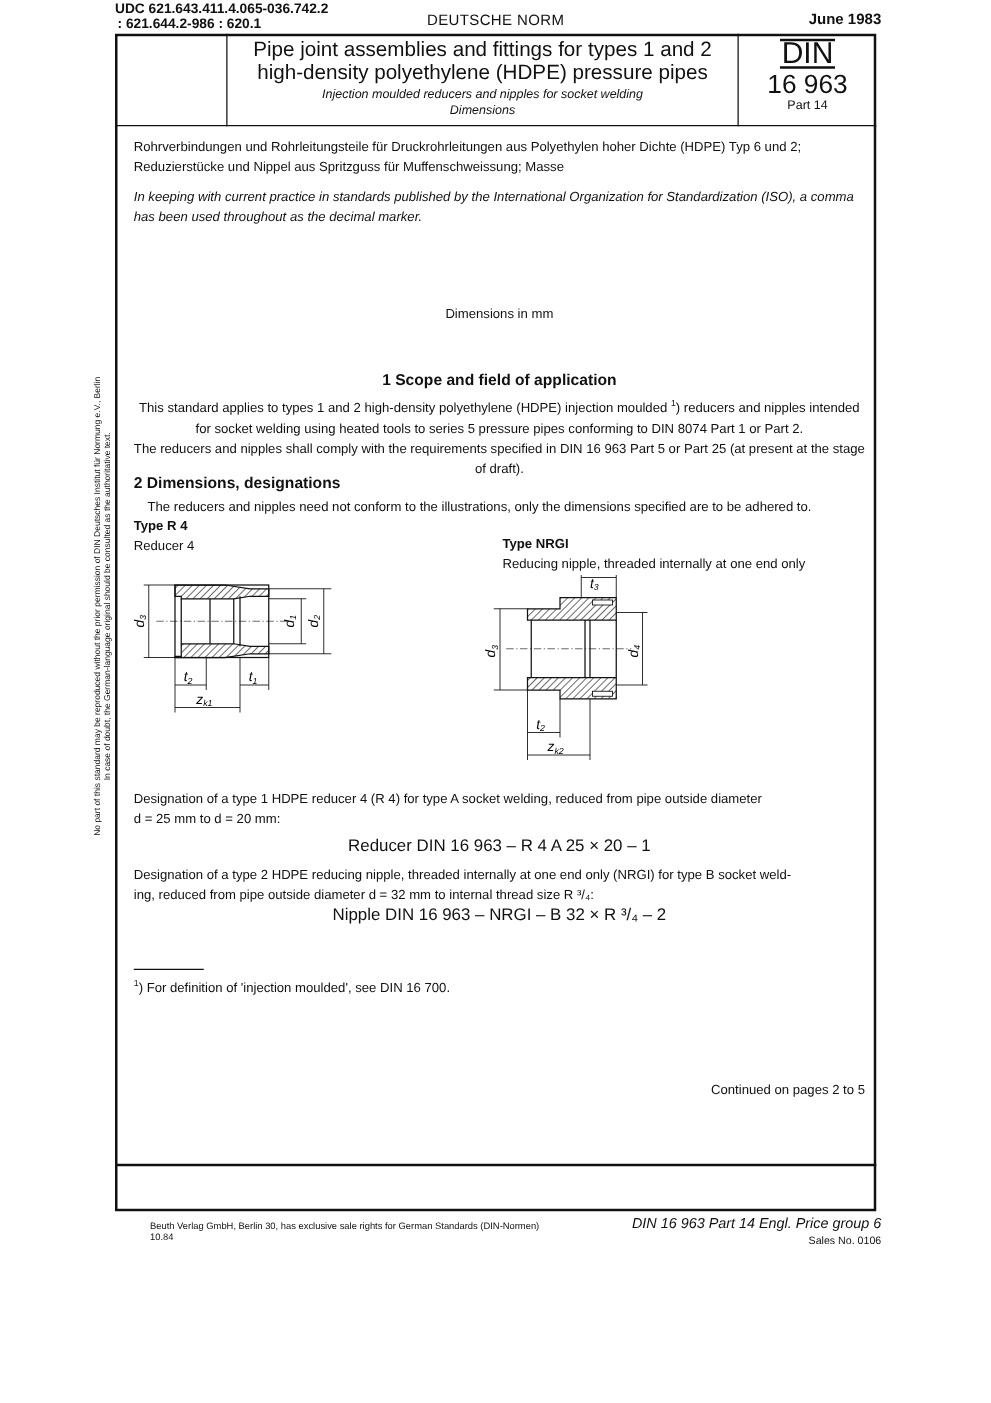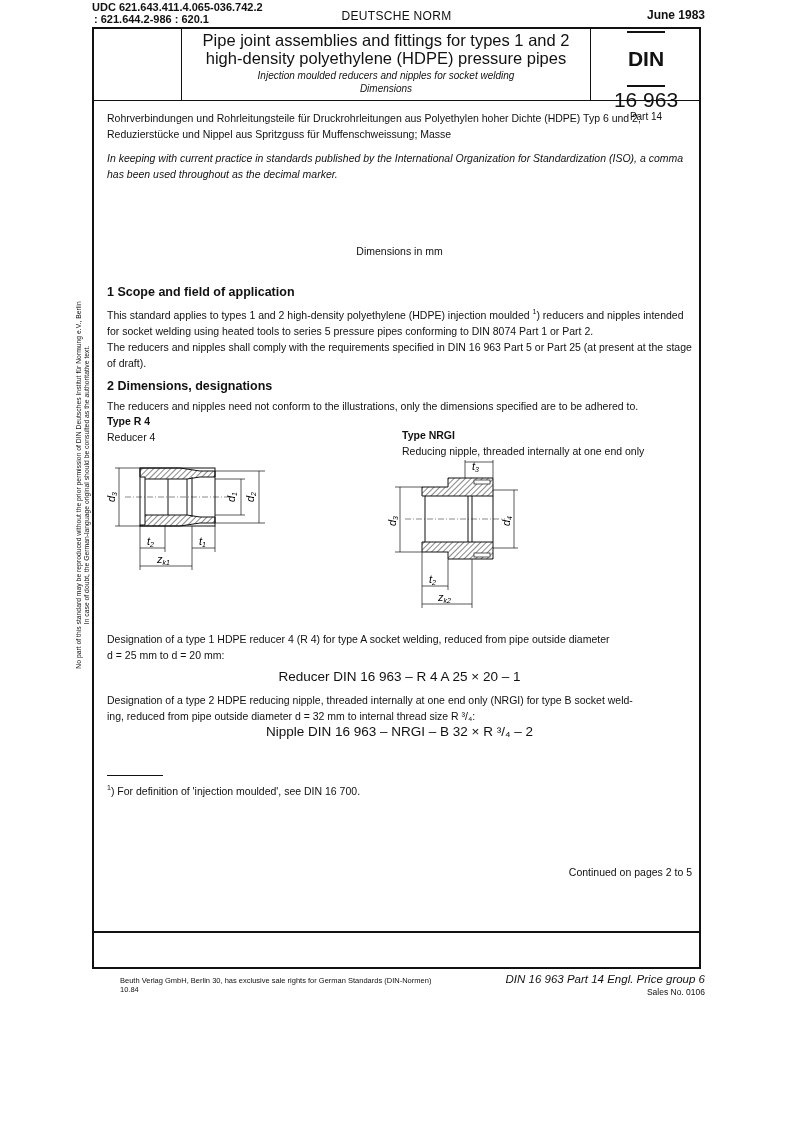--- a/index.html
+++ b/index.html
@@ -9,21 +9,21 @@
   .udc { left: 92px; top: 1px; font-size: 11px; font-weight: bold; line-height: 12px; }
   .deutsche { left: 0; width: 793px; top: 9px; text-align: center; font-size: 12px; letter-spacing: 0.3px; }
   .date { right: 88px; top: 8px; font-size: 12px; font-weight: bold; }
   .frame { left: 92px; top: 27px; width: 609px; height: 942px; border: 2px solid #111; box-sizing: border-box; }
   .header { left: 92px; top: 27px; width: 609px; height: 74px; box-sizing: border-box; border-bottom: 1.5px solid #111; }
   .hcell1 { left: 92px; top: 27px; width: 90px; height: 74px; border-right: 1.5px solid #111; box-sizing: border-box; }
   .hcell3 { left: 590px; top: 27px; width: 111px; height: 74px; border-left: 1.5px solid #111; box-sizing: border-box; text-align: center; }
   .title { left: 182px; top: 31px; width: 408px; text-align: center; }
   .title .t1 { font-size: 16.5px; line-height: 18px; }
   .title .t2 { font-size: 10px; line-height: 13px; margin-top: 2px; font-style: italic; }
-  .din-logo { font-size: 21px; font-weight: bold; display: inline-block; border-top: 2px solid #111; border-bottom: 2px solid #111; line-height: 20px; margin-top: 4px; padding: 16px 1px; }
+  .din-logo { font-size: 24px; font-weight: normal; display: inline-block; border-top: 2px solid #111; border-bottom: 2px solid #111; line-height: 20px; margin-top: 4px; padding: 0 1px; }
   .din-num { font-size: 21px; line-height: 22px; margin-top: 2px; }
   .din-part { font-size: 10px; line-height: 11px; }
   .para { left: 107px; width: 585px; font-size: 10.5px; line-height: 16px; }
   .italic { font-style: italic; }
   h2 { margin: 0; font-size: 12.5px; font-weight: bold; }
   .vert { left: 75px; top: 700px; transform-origin: 0 0; transform: rotate(-90deg); font-size: 6.8px; line-height: 8px; white-space: nowrap; width: 430px; }
   .vert div { text-align: center; }
   .designation { font-size: 13.5px; text-align: center; width: 585px; }
   .footnote-line { left: 107px; top: 775px; width: 56px; border-top: 1px solid #111; }
   .frame-divider { left: 92px; top: 931px; width: 609px; border-top: 2px solid #111; }
@@ -60,29 +60,29 @@
 
 <div class="abs vert">
   <div>No part of this standard may be reproduced without the prior permission of DIN Deutsches Institut für Normung e.V., Berlin</div>
   <div>In case of doubt, the German-language original should be consulted as the authoritative text.</div>
 </div>
 
 <div class="abs para" style="top:110px;">Rohrverbindungen und Rohrleitungsteile für Druckrohrleitungen aus Polyethylen hoher Dichte (HDPE) Typ 6 und 2; Reduzierstücke und Nippel aus Spritzguss für Muffenschweissung; Masse</div>
 <div class="abs para italic" style="top:150px;">In keeping with current practice in standards published by the International Organization for Standardization (ISO), a comma has been used throughout as the decimal marker.</div>
 <div class="abs para" style="top:243px; text-align:center;">Dimensions in mm</div>
 
-<div class="abs para" style="top:284px;">
+<div class="abs para" style="top:296px;text-align:center;">
   <h2>1   Scope and field of application</h2>
   <div style="margin-top:4px;"><span>This standard applies to types 1 and 2 high-density polyethylene (HDPE) injection moulded </span><sup style="font-size:7px;">1</sup><span>) reducers and nipples intended for socket welding using heated tools to series 5 pressure pipes conforming to DIN 8074 Part 1 or Part 2.</span></div>
   <div>The reducers and nipples shall comply with the requirements specified in DIN 16 963 Part 5 or Part 25 (at present at the stage of draft).</div>
 </div>
 
 <div class="abs para" style="top:378px;">
   <h2>2   Dimensions, designations</h2>
-  <div style="margin-top:4px;">The reducers and nipples need not conform to the illustrations, only the dimensions specified are to be adhered to.</div>
+  <div style="margin-top:4px;margin-left:11px;">The reducers and nipples need not conform to the illustrations, only the dimensions specified are to be adhered to.</div>
 </div>
 
 <div class="abs" style="left:107px; top:413px; font-size:10.5px; line-height:16px;">
   <div style="font-weight:bold;">Type R 4</div>
   <div>Reducer 4</div>
 </div>
 <svg class="abs" style="left:105px; top:460px;" width="180" height="120">
   <defs>
     <pattern id="hatch" width="4" height="4" patternUnits="userSpaceOnUse" patternTransform="rotate(45)">
       <line x1="0" y1="0" x2="0" y2="4" stroke="#111" stroke-width="1"></line>

